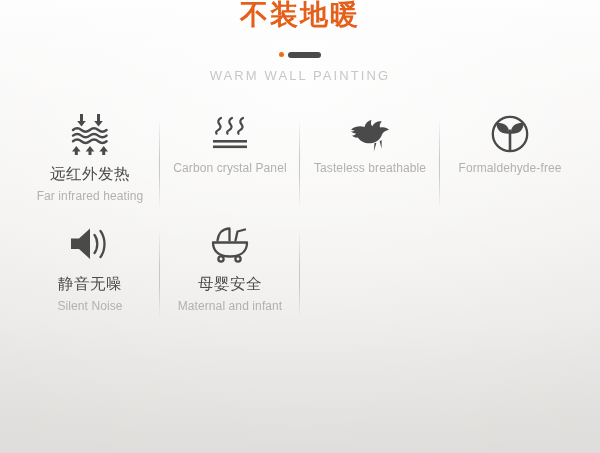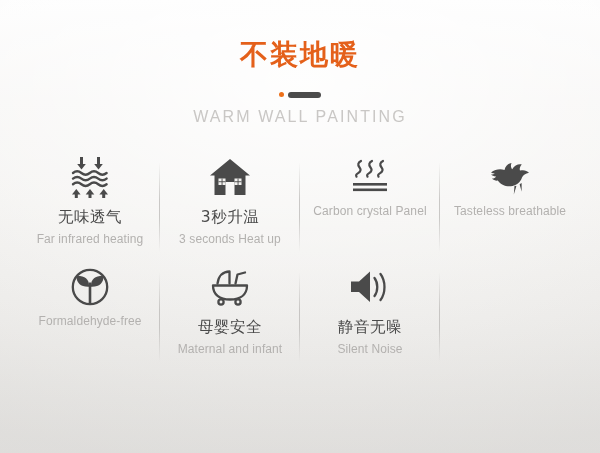--- a/index.html
+++ b/index.html
@@ -40,21 +40,20 @@
                  rgba(255,255,255,0.25) 45%,
                  rgba(220,218,215,0.20) 78%,
                  rgba(205,203,200,0.30) 100%);
     pointer-events: none;
   }
 
   
   .header {
     position: relative;
     z-index: 2;
-    padding-top: 40px;
     text-align: center;
   }
   .title-top {
     font-size: 28px;
     line-height: 1.1;
     letter-spacing: 2px;
     font-weight: 700;
     color: #e4601a;
     font-family: "DejaVu Sans", "Liberation Sans", sans-serif;
   }
@@ -84,21 +83,21 @@
   }
   .divider-bar {
     width: 33px;
     height: 6px;
     border-radius: 3px;
     background: #4b4b4b;
   }
 
   .subtitle {
     margin-top: 9px;
-    font-size: 16px;
+    font-size: 13px;
     letter-spacing: 2.1px;
     color: #c9c7c5;
     font-weight: 400;
   }
 
   
   .grid {
     position: relative;
     z-index: 2;
     margin: 24px auto 0;
@@ -196,39 +195,24 @@
 
             <polygon points="4.0,38.5 12.6,38.5 8.3,33"></polygon>
             <rect x="6.8" y="38" width="3" height="4"></rect>
             <polygon points="17.7,38.5 26.3,38.5 22,33"></polygon>
             <rect x="20.5" y="38" width="3" height="4"></rect>
             <polygon points="31.4,38.5 40,38.5 35.7,33"></polygon>
             <rect x="34.2" y="38" width="3" height="4"></rect>
           </g>
         </svg>
       </div>
-      <div class="cn-label">无味透气</div>
+      <div class="cn-label">远红外发热</div>
       <div class="en-label">Far infrared heating</div>
     </div>
 
-    <div class="cell">
-      <div class="icon-wrap">
-        <svg width="42" height="38" viewBox="0 0 42 38" aria-hidden="true">
-          <path d="M21,1 L41,17.5 L36.5,17.5 L36.5,37 L25.5,37 L25.5,24 L16.5,24 L16.5,37 L5.5,37 L5.5,17.5 L1,17.5 Z" fill="#4a4a4a"></path>
-          <rect x="9.5" y="20.5" width="7" height="6.5" fill="#f2f1ef"></rect>
-          <rect x="25.5" y="20.5" width="7" height="6.5" fill="#f2f1ef"></rect>
-          <rect x="12.6" y="20.5" width="0.9" height="6.5" fill="#4a4a4a"></rect>
-          <rect x="28.6" y="20.5" width="0.9" height="6.5" fill="#4a4a4a"></rect>
-          <rect x="9.5" y="23.3" width="7" height="0.9" fill="#4a4a4a"></rect>
-          <rect x="25.5" y="23.3" width="7" height="0.9" fill="#4a4a4a"></rect>
-        </svg>
-      </div>
-      <div class="cn-label">3秒升温</div>
-      <div class="en-label">3 seconds Heat up</div>
-    </div>
 
     <div class="cell">
       <div class="icon-wrap">
         <svg width="42" height="40" viewBox="0 0 42 40" aria-hidden="true">
           <g fill="none" stroke="#4a4a4a" stroke-width="2.2" stroke-linecap="round">
             <path d="M12,4 q-4.5,2.5 -1.6,6.2 q2.9,3.7 -1.6,6.2 q-2.5,1.4 -1.3,3.3"></path>
             <path d="M23,4 q-4.5,2.5 -1.6,6.2 q2.9,3.7 -1.6,6.2 q-2.5,1.4 -1.3,3.3"></path>
             <path d="M34,4 q-4.5,2.5 -1.6,6.2 q2.9,3.7 -1.6,6.2 q-2.5,1.4 -1.3,3.3"></path>
           </g>
           <rect x="4" y="26" width="34" height="2.6" fill="#4a4a4a"></rect>
@@ -262,43 +246,43 @@
           <path d="M20,18.5 C20,12 15.5,8.5 7.5,8.8 C7.2,16.2 12,20.2 20,19.8 Z" fill="#4a4a4a"></path>
           <path d="M22,18.5 C22,12 26.5,8.5 34.5,8.8 C34.8,16.2 30,20.2 22,19.8 Z" fill="#4a4a4a"></path>
           <rect x="19.7" y="15.5" width="2.6" height="21.5" fill="#4a4a4a"></rect>
         </svg>
       </div>
       <div class="en-label">Formaldehyde-free</div>
     </div>
 
     <div class="cell">
       <div class="icon-wrap">
+        <svg width="44" height="38" viewBox="0 0 44 38" aria-hidden="true">
+          <path d="M3,13.5 L11,13.5 L22,3.5 L22,34 L11,24 L3,24 Z" fill="#4a4a4a"></path>
+          <g fill="none" stroke="#4a4a4a" stroke-width="2.3" stroke-linecap="round">
+            <path d="M26.5,10 C30.2,14.8 30.2,23.2 26.5,28"></path>
+            <path d="M32.5,6 C37.8,13 37.8,25 32.5,32"></path>
+          </g>
+        </svg>
+      </div>
+      <div class="cn-label">静音无噪</div>
+      <div class="en-label">Silent Noise</div>
+    </div>
+
+    <div class="cell">
+      <div class="icon-wrap">
         <svg width="46" height="40" viewBox="0 0 46 40" aria-hidden="true">
           <g fill="none" stroke="#4a4a4a" stroke-width="2.3" stroke-linecap="round" stroke-linejoin="round">
             <path d="M6,18.5 L40,18.5 C40,27.5 33.5,32.5 23,32.5 C12.5,32.5 6,27.5 6,18.5 Z"></path>
             <path d="M10.5,16.5 C11.5,9 16,4.5 22.5,4.5 L22.5,16.5"></path>
             <path d="M28.5,16.5 L30.5,7.5 L38,5.5"></path>
             <circle cx="14" cy="35" r="2.6"></circle>
             <circle cx="31" cy="35" r="2.6"></circle>
           </g>
         </svg>
       </div>
       <div class="cn-label">母婴安全</div>
       <div class="en-label">Maternal and infant</div>
     </div>
 
-    <div class="cell">
-      <div class="icon-wrap">
-        <svg width="44" height="38" viewBox="0 0 44 38" aria-hidden="true">
-          <path d="M3,13.5 L11,13.5 L22,3.5 L22,34 L11,24 L3,24 Z" fill="#4a4a4a"></path>
-          <g fill="none" stroke="#4a4a4a" stroke-width="2.3" stroke-linecap="round">
-            <path d="M26.5,10 C30.2,14.8 30.2,23.2 26.5,28"></path>
-            <path d="M32.5,6 C37.8,13 37.8,25 32.5,32"></path>
-          </g>
-        </svg>
-      </div>
-      <div class="cn-label">静音无噪</div>
-      <div class="en-label">Silent Noise</div>
-    </div>
-
 
   </div>
 </div>
 
 </body></html>

